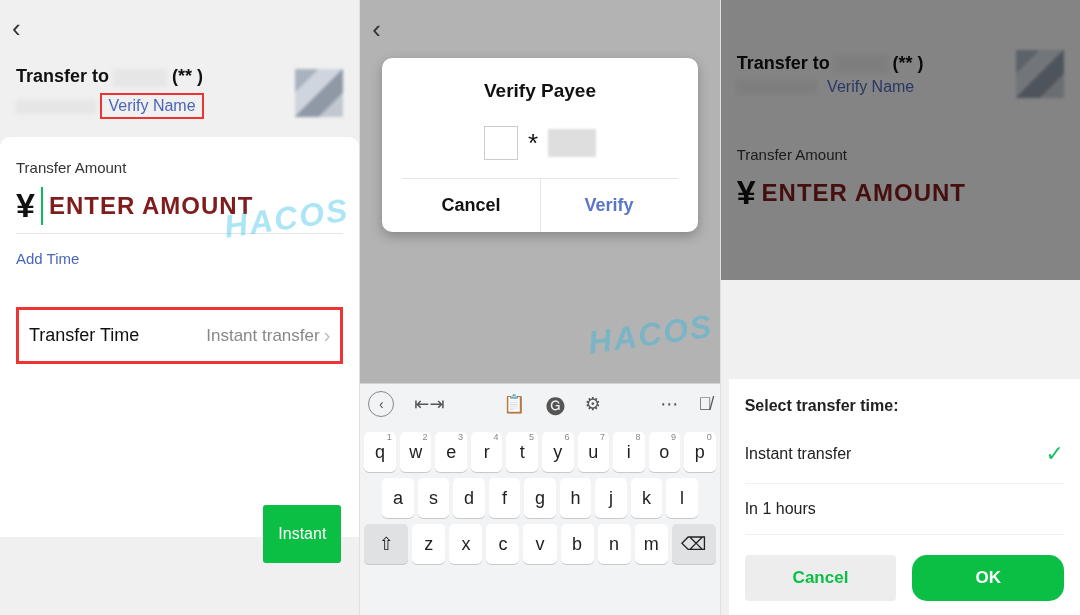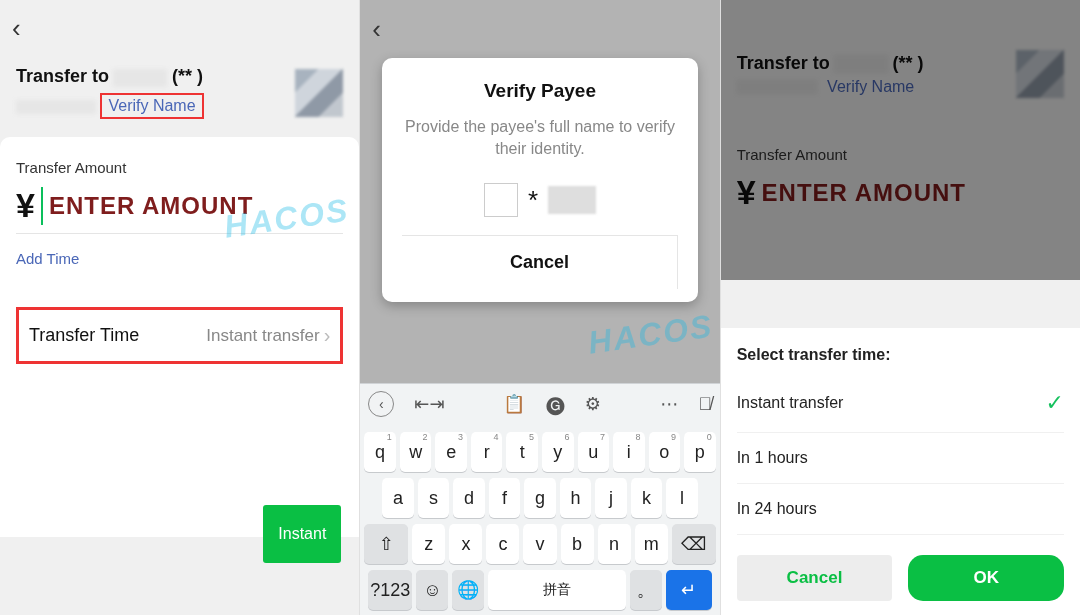--- a/index.html
+++ b/index.html
@@ -28,21 +28,21 @@
   .p1-time-wrap { margin-top:40px; border:3px solid #e33; background:#fff; display:flex; align-items:center; justify-content:space-between; padding:14px 10px; }
   .p1-time-left { font-size:18px; color:#111; }
   .p1-time-right { font-size:17px; color:#888; display:flex; align-items:center; gap:4px; }
   .chevron { font-size:20px; color:#bbb; }
   .transfer-btn { position:absolute; right:18px; bottom:52px; width:78px; height:58px; background:#0abf44; display:flex; align-items:center; justify-content:center; color:#fff; font-size:16px; border-radius:3px; }
   .watermark { position:absolute; color:#15b8e6; opacity:0.35; font-weight:800; font-style:italic; font-size:32px; letter-spacing:2px; pointer-events:none; }
 
   
   .p2-dim { position:absolute; inset:0; background:rgba(130,130,130,0.55); }
   .p2-back { position:absolute; top:14px; left:12px; font-size:26px; color:#333; }
-  .p2-modal { position:absolute; top:58px; left:22px; right:22px; background:#fff; border-radius:10px; box-shadow:0 4px 12px rgba(0,0,0,0.25); padding:22px 20px 13px; z-index:5; }
+  .p2-modal { position:absolute; top:58px; left:22px; right:22px; background:#fff; border-radius:10px; box-shadow:0 4px 12px rgba(0,0,0,0.25); padding:22px 20px 0; z-index:5; }
   .p2-title { text-align:center; font-weight:600; font-size:19px; color:#111; }
   .p2-desc { text-align:center; font-size:16px; color:#888; margin-top:14px; line-height:1.35; }
   .p2-inputrow { display:flex; align-items:center; justify-content:center; gap:10px; margin:24px 0 18px; }
   .p2-inputbox { width:34px; height:34px; border:1px solid #ccc; background:#fff; }
   .p2-star { font-size:26px; color:#111; }
   .p2-hidden { width:48px; height:28px; background:#dedede; filter:blur(1px); }
   .p2-btns { display:flex; border-top:1px solid #e5e5e5; }
   .p2-btn { flex:1; text-align:center; padding:16px 0; font-size:18px; font-weight:600; }
   .p2-btn.cancel { color:#111; border-right:1px solid #e5e5e5; }
   .p2-btn.verify { color:#5a77c7; }
@@ -59,21 +59,21 @@
   .key .sup { position:absolute; top:0; right:4px; font-size:9px; color:#888; }
   .kbd-row.r2 { padding:0 18px; }
   .key.wide { width:44px; background:#dfe1e3; }
   .kbd-bottom { display:flex; gap:4px; margin-top:6px; padding:0 4px; }
   .key.space { flex:1; font-size:14px; }
   .key.enter { width:46px; background:#1a73e8; color:#fff; font-size:18px; }
 
   
   .p3-dim { position:absolute; top:0; left:0; right:0; height:280px; background:rgba(0,0,0,0.45); z-index:3; }
   .p3-userblock { padding: 50px 16px 18px; display:flex; align-items:center; justify-content:space-between; }
-  .p3-sheet { position:absolute; bottom:0; left:0; right:0; background:#fff; z-index:4; padding:18px 16px 14px; }
+  .p3-sheet { position:absolute; bottom:0; left:8px; right:0; background:#fff; z-index:4; padding:18px 16px 14px; }
   .p3-title { font-weight:700; font-size:16px; color:#222; margin-bottom:10px; }
   .p3-opt { display:flex; align-items:center; justify-content:space-between; padding:16px 0; border-bottom:1px solid #f0f0f0; font-size:16px; color:#222; }
   .check { color:#16c15e; font-size:22px; }
   .p3-btnrow { display:flex; gap:16px; margin-top:20px; }
   .p3-btn { flex:1; height:46px; display:flex; align-items:center; justify-content:center; font-size:17px; font-weight:600; border-radius:4px; }
   .p3-btn.cancel { background:#ededed; color:#0abf44; }
   .p3-btn.ok { background:#0abf44; color:#fff;border-radius:15px; }
 </style>
 </head>
 <body>
@@ -124,28 +124,28 @@
     </div>
     <div class="watermark" style="top:200px; right:10px; transform:rotate(-8deg);">HACOS</div>
   </div>
 
   <div class="panel">
     <div class="p2-dim"></div>
     <span class="p2-back">‹</span>
 
     <div class="p2-modal">
       <div class="p2-title">Verify Payee</div>
-      <div class="p2-desc">Provide the payee's full name to verify their identity.</div>
       <div class="p2-inputrow">
         <span class="p2-inputbox"></span>
         <span class="p2-star">*</span>
         <span class="p2-hidden"></span>
       </div>
       <div class="p2-btns">
         <div class="p2-btn cancel">Cancel</div>
+        <div class="p2-btn verify">Verify</div>
       </div>
     </div>
 
     <div class="watermark" style="top:316px; right:6px; transform:rotate(-8deg);">HACOS</div>
 
     <div class="kbd">
       <div class="kbd-toolbar">
         <div class="kbd-tb-left">
           <span class="kbd-circle">‹</span>
           <span class="kbd-tb-ic">⇤⇥</span>
@@ -188,28 +188,20 @@
             <div class="key wide">⇧</div>
             <div class="key letter">z</div>
             <div class="key letter">x</div>
             <div class="key letter">c</div>
             <div class="key letter">v</div>
             <div class="key letter">b</div>
             <div class="key letter">n</div>
             <div class="key letter">m</div>
             <div class="key wide">⌫</div>
           </div>
-        <div class="kbd-bottom">
-          <div class="key wide">?123</div>
-          <div class="key wide" style="width:32px;">☺</div>
-          <div class="key wide" style="width:32px;">🌐</div>
-          <div class="key space">拼音</div>
-          <div class="key wide" style="width:32px;">。</div>
-          <div class="key enter">↵</div>
-        </div>
       </div>
     </div>
   </div>
 
   <div class="panel">
     <div style="position:absolute; inset:0; background:#f0f0f0;">
       <div class="p3-userblock">
         <div>
           <div>
             <span class="p1-transfer-to">Transfer to</span>
@@ -236,23 +228,20 @@
     <div class="p3-sheet">
       <div class="p3-title">Select transfer time:</div>
       <div id="p3-options">
           <div class="p3-opt">
             <span>Instant transfer</span>
             <span class="check">✓</span>
           </div>
           <div class="p3-opt">
             <span>In 1 hours</span>
           </div>
-          <div class="p3-opt">
-            <span>In 24 hours</span>
-          </div>
         </div>
       <div class="p3-btnrow">
         <div class="p3-btn cancel">Cancel</div>
         <div class="p3-btn ok">OK</div>
       </div>
     </div>
   </div>
 
 </div>
 

